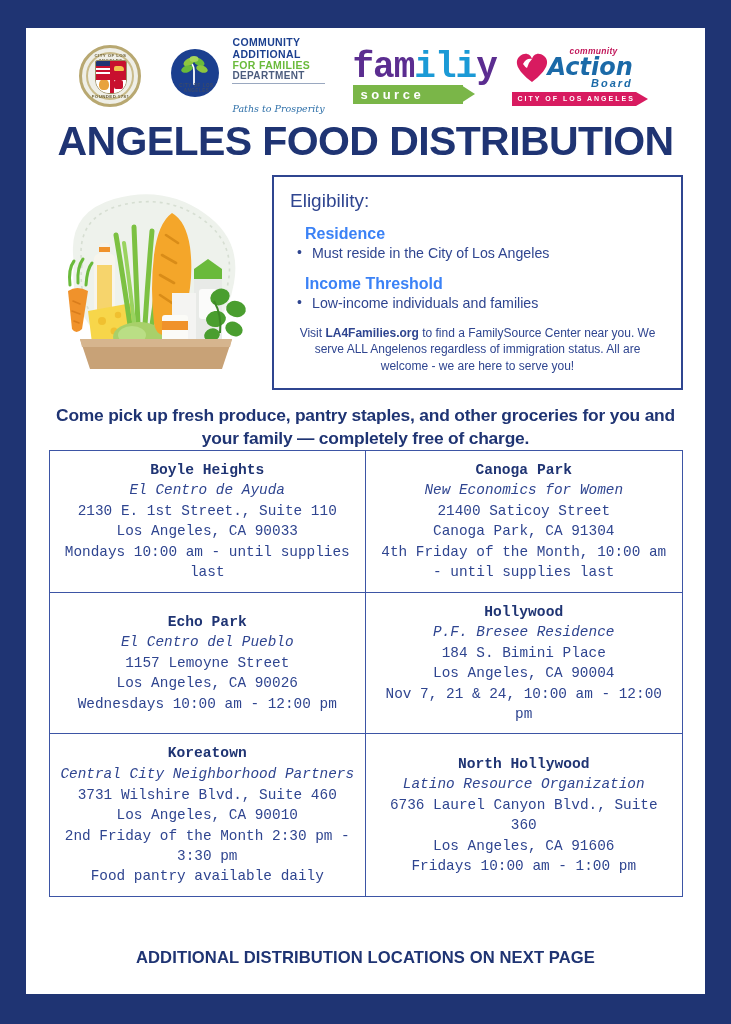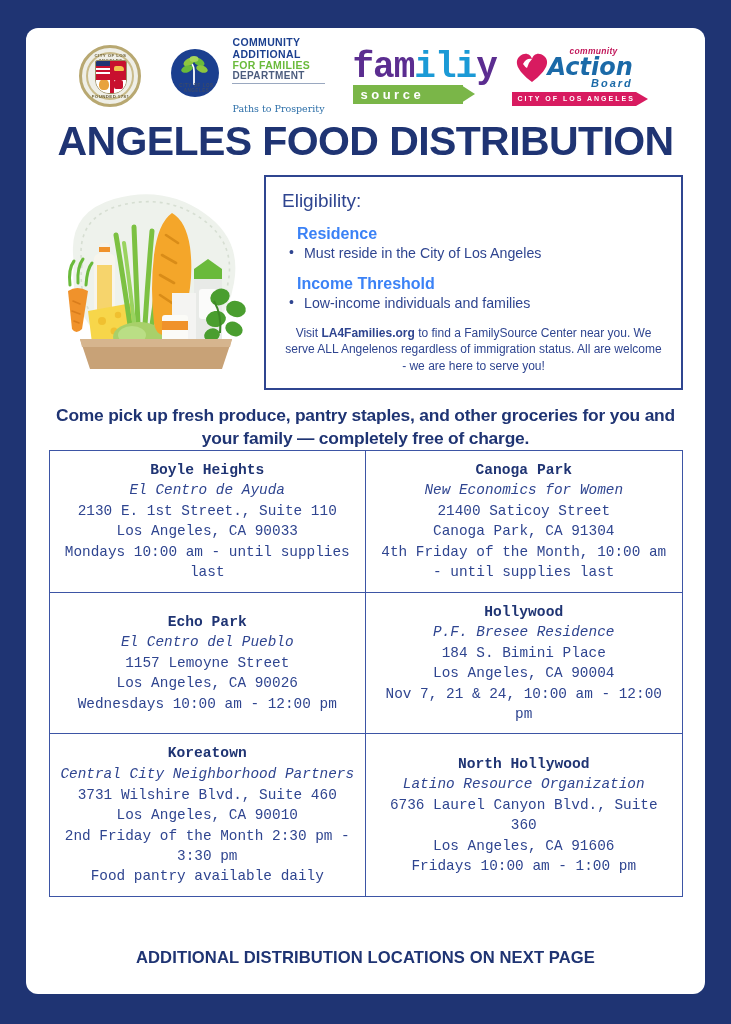--- a/index.html
+++ b/index.html
@@ -15,21 +15,20 @@
     background:#1f3473;
     padding:28px 26px 30px 26px;
   }
   #page {
     width:100%; height:100%;
     background:#ffffff;
     position:relative;
     display:flex;
     flex-direction:column;
     align-items:center;
-    border-radius:12px;
   }
 
   
   .logo-row {
     width:100%;
     height:88px;
     display:flex;
     align-items:center;
     justify-content:center;
     gap:26px;
@@ -77,21 +76,21 @@
   .cifd-ring-text { position:absolute; left:0; bottom:0; width:58px; height:22px;
      font-size:4.6px; color:#3a4a6b; font-weight:bold; letter-spacing:.5px;
      text-align:center; }
   .cifd-words { line-height:1.06; }
   .cifd-words .l1 { font-size:10.5px; font-weight:bold; color:#1b3f8f;
       letter-spacing:.35px; }
   .cifd-words .l2 { font-size:10.5px; font-weight:bold; color:#6aba3b;
       letter-spacing:.35px; }
   .cifd-words .l3 { font-size:10px; font-weight:bold; color:#4c5c7d;
       letter-spacing:.35px; padding-bottom:2px; border-bottom:1px solid #9aa8c0; }
-  .cifd-words .l4 { font-size:9.5px; color:#2d6fa8; 
+  .cifd-words .l4 { font-size:9.5px; color:#2d6fa8; font-style:italic;
       font-family:"DejaVu Serif", serif; padding-top:20px; text-align:right; }
 
   
   .fs { position:relative; width:135px; height:62px; }
   .fs-word { position:absolute; left:2px; top:2px; font-size:36px;
      font-weight:bold; color:#5b2d90; font-family:Liberation Mono, monospace;
      letter-spacing:-1px; }
   .fs-ili { color:#1b9ad6; }
   .fs-bar { position:absolute; left:2px; top:40px; width:110px; height:19px;
      background:#7ab648; }
@@ -121,21 +120,21 @@
 
   
   .title {
     font-size:41px; font-weight:bold; color:#1f3473;
     letter-spacing:-0.6px; margin-top:2px; margin-bottom:8px;
     white-space:nowrap;
   }
 
   
   .mid { width:100%; display:flex; align-items:flex-start;
-     padding:0 22px 0 18px; }
+     padding:0 22px 0 18px; gap:8px; }
   .art { width:220px; height:208px; flex:none; position:relative; }
   .elig {
     flex:1; border:2px solid #2f4590; padding:13px 16px 14px 16px;
     color:#2f4590; margin-top:2px;
   }
   .elig h2 { font-size:19px; font-weight:normal; color:#2f4590;
     margin-bottom:13px; }
   .elig .sub { font-size:16px; font-weight:bold; color:#3b82f6;padding-left:15px; }
   .elig ul { list-style:none; margin:1px 0 12px 0; }
   .elig li { font-size:14.2px; position:relative; padding-left:22px;

